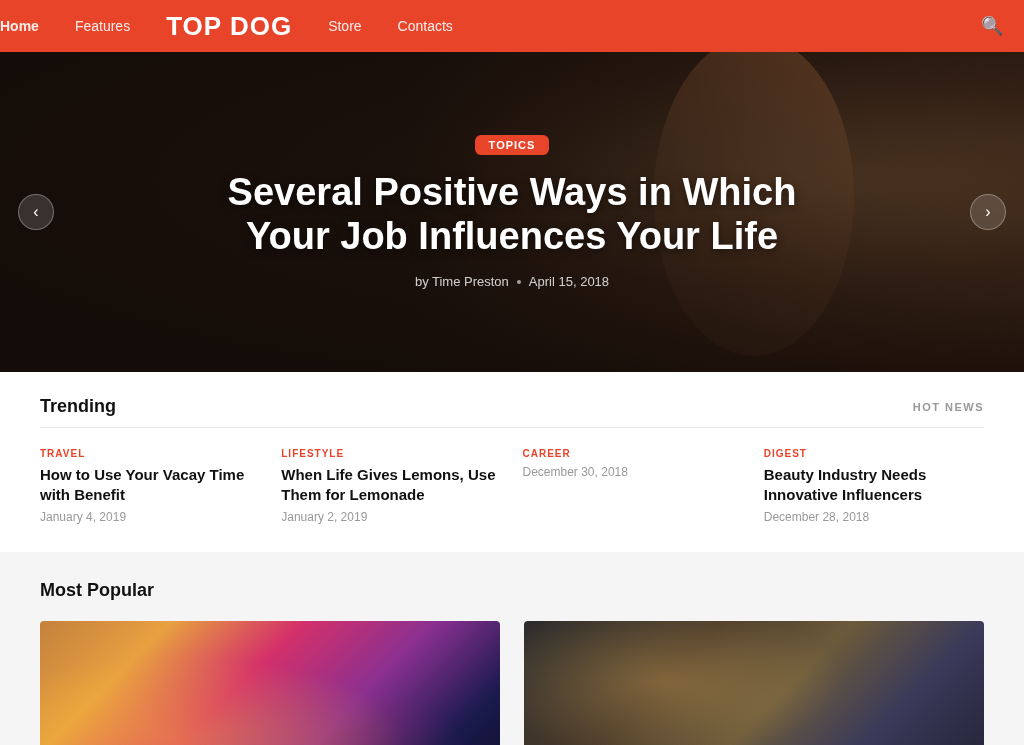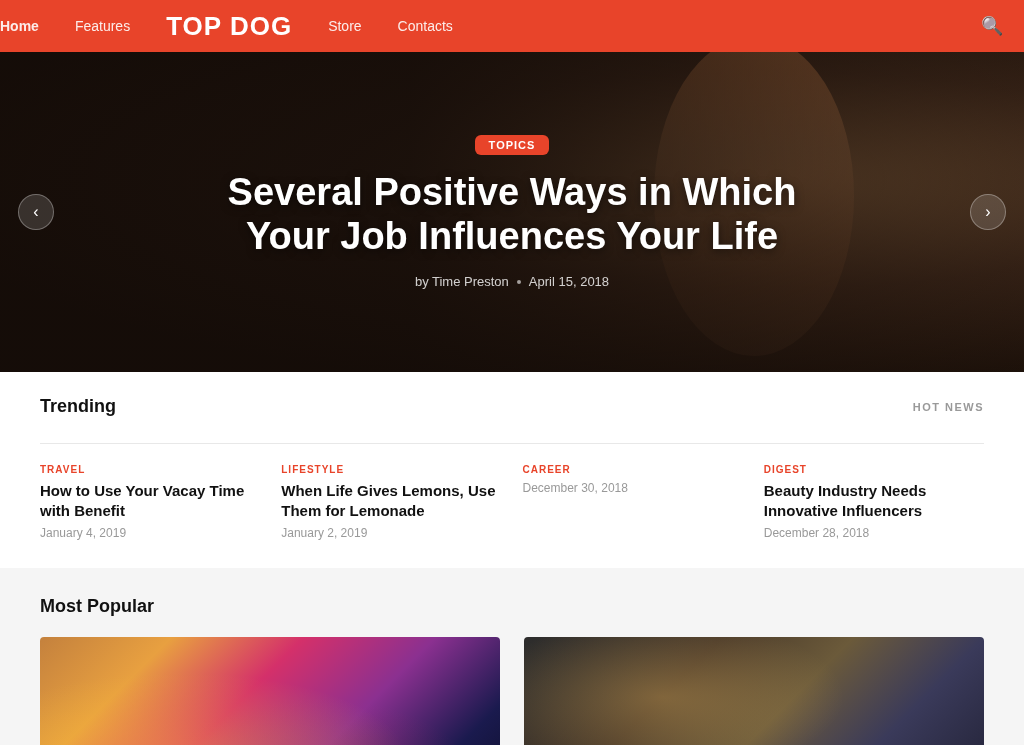--- a/index.html
+++ b/index.html
@@ -151,21 +151,21 @@
     .section-trending {
       background: #fff;
       padding: 24px 40px 28px;
     }
     .section-header {
       display: flex;
       align-items: center;
       justify-content: space-between;
       margin-bottom: 20px;
       border-bottom: 1px solid #e8e8e8;
-      padding-bottom: 26px;
+      padding-bottom: 10px;
     }
     .section-title {
       font-size: 18px;
       font-weight: 700;
       font-family: Arial, sans-serif;
       color: #111;
     }
     .hot-news-label {
       font-size: 11px;
       font-weight: 700;

